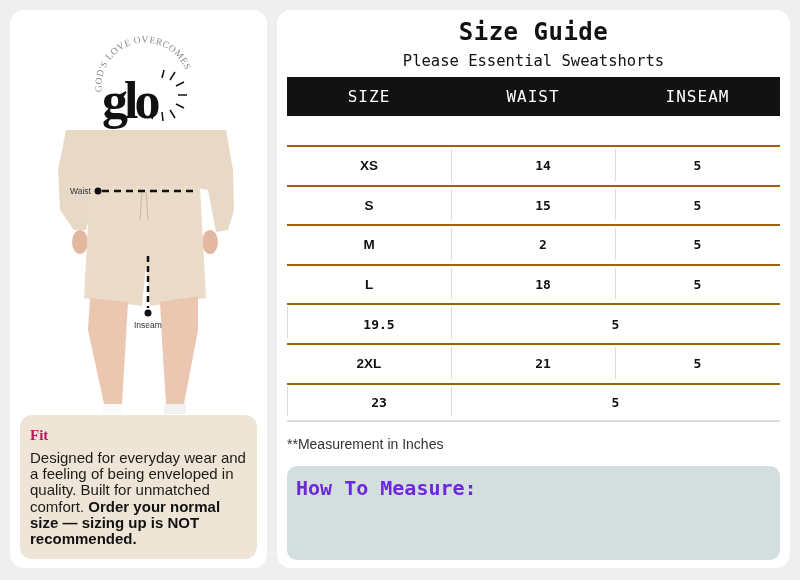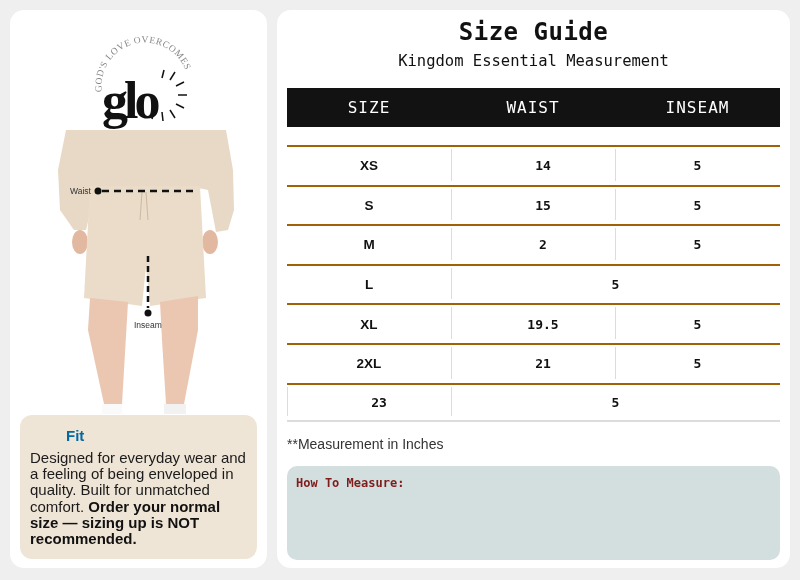--- a/index.html
+++ b/index.html
@@ -10,46 +10,46 @@
     #right-card { left: 277px; top: 10px; width: 513px; height: 558px; }
 
     
     .logo { position: absolute; left: 72px; top: 20px; width: 120px; height: 100px; }
 
     
     .product { position: absolute; left: 38px; top: 120px; width: 196px; height: 284px; }
 
     
     .fit-box { position: absolute; left: 10px; top: 405px; width: 237px; height: 144px; background: #efe5d6; border-radius: 12px; padding: 12px 10px 10px 10px; }
-    .fit-title { font-family: Liberation Sans, sans-serif; font-weight: bold; font-size: 15px; margin-bottom: 6px; color: #0369a1; margin-left: 36px; }
+    .fit-title { font-family: Liberation Serif, serif; font-weight: bold; font-size: 15px; margin-bottom: 6px; color: #be185d; }
     .fit-text { font-size: 15px; line-height: 16.2px; color: #1b1b1b; }
     .fit-text b { font-weight: bold; color: #111; }
 
     
     .title { position: absolute; left: 0; width: 513px; top: 8px; text-align: center; font-family: "DejaVu Sans Mono", monospace; font-weight: bold; font-size: 24px; color: #111; letter-spacing: 0.5px; }
     .subtitle { position: absolute; left: 0; width: 513px; top: 42px; text-align: center; font-family: "DejaVu Sans Mono", monospace; font-size: 15.5px; color: #111; }
 
-    .thead { position: absolute; left: 10px; top: 78px; width: 493px; height: 39px; background: #121212; display: flex; }
+    .thead { position: absolute; left: 10px; top: 67px; width: 493px; height: 39px; background: #121212; display: flex; }
     .th { flex: 1; color: #fff; font-family: "DejaVu Sans Mono", monospace; font-size: 16px; display: flex; align-items: center; justify-content: center; letter-spacing: 1px; }
     .th:first-child { flex: 0 0 164px; }
     .th:nth-child(2) { flex: 0 0 164px; }
 
     .tbody { position: absolute; left: 10px; top: 135px; width: 493px; }
     .tr { display: flex; height: 39.6px; border-top: 2px solid #a16207; }
     .tr:last-child { border-bottom: 2px solid #dcdcdc; }
     .td { display: flex; align-items: center; justify-content: center; font-weight: bold; font-size: 13.5px; color: #111; position: relative; }
     .td.c1 { flex: 0 0 164px; }
     .td.c2 { flex: 0 0 164px; font-family: "DejaVu Sans Mono", monospace; font-size: 13px; padding-left: 20px; }
     .td.c3 { flex: 1; font-family: "DejaVu Sans Mono", monospace; font-size: 13px; }
     .td.c2::before, .td.c3::before { content: ""; position: absolute; left: 0; top: 2px; bottom: 4px; width: 1px; background: #dcdcdc; }
 
     .note { position: absolute; left: 10px; top: 426px; font-size: 14px; color: #333; }
 
     .measure-box { position: absolute; left: 10px; top: 456px; width: 493px; height: 94px; background: #d3dfdf; border-radius: 10px; padding: 10px 9px; }
-    .measure-title { font-family: "DejaVu Sans Mono", monospace; font-weight: bold; font-size: 12px; color: #7f1d1d; margin-bottom: 21px; }
+    .measure-title { font-family: "DejaVu Sans Mono", monospace; font-weight: bold; font-size: 20px; color: #6d28d9; margin-bottom: 21px; }
     .measure-text { font-size: 13.3px; line-height: 16.8px; color: #222; }
   </style>
 </head>
 <body>
 
 <div id="left-card" class="card">
   <svg class="logo" viewBox="0 0 120 100">
     <defs>
       <path id="arc" d="M 20 62 A 42 42 0 0 1 106 50"></path>
     </defs>
@@ -96,21 +96,21 @@
   </svg>
 
   <div class="fit-box">
     <div class="fit-title">Fit</div>
     <div class="fit-text"><span>Designed for everyday wear and a feeling of being enveloped in quality. Built for unmatched comfort.</span> <b>Order your normal size — sizing up is NOT recommended.</b></div>
   </div>
 </div>
 
 <div id="right-card" class="card">
   <div class="title">Size Guide</div>
-  <div class="subtitle">Kingdom Essential Measurement</div>
+  <div class="subtitle">Please Essential Sweatshorts</div>
 
   <div class="thead">
     <div class="th">SIZE</div>
     <div class="th">WAIST</div>
     <div class="th">INSEAM</div>
   </div>
 
   <div class="tbody">
     <div class="tr">
       <div class="td c1">XS</div>
@@ -122,24 +122,24 @@
       <div class="td c2">15</div>
       <div class="td c3">5</div>
     </div>
     <div class="tr">
       <div class="td c1">M</div>
       <div class="td c2">2</div>
       <div class="td c3">5</div>
     </div>
     <div class="tr">
       <div class="td c1">L</div>
+      <div class="td c2">18</div>
       <div class="td c3">5</div>
     </div>
     <div class="tr">
-      <div class="td c1">XL</div>
       <div class="td c2">19.5</div>
       <div class="td c3">5</div>
     </div>
     <div class="tr">
       <div class="td c1">2XL</div>
       <div class="td c2">21</div>
       <div class="td c3">5</div>
     </div>
     <div class="tr">
       <div class="td c2">23</div>

